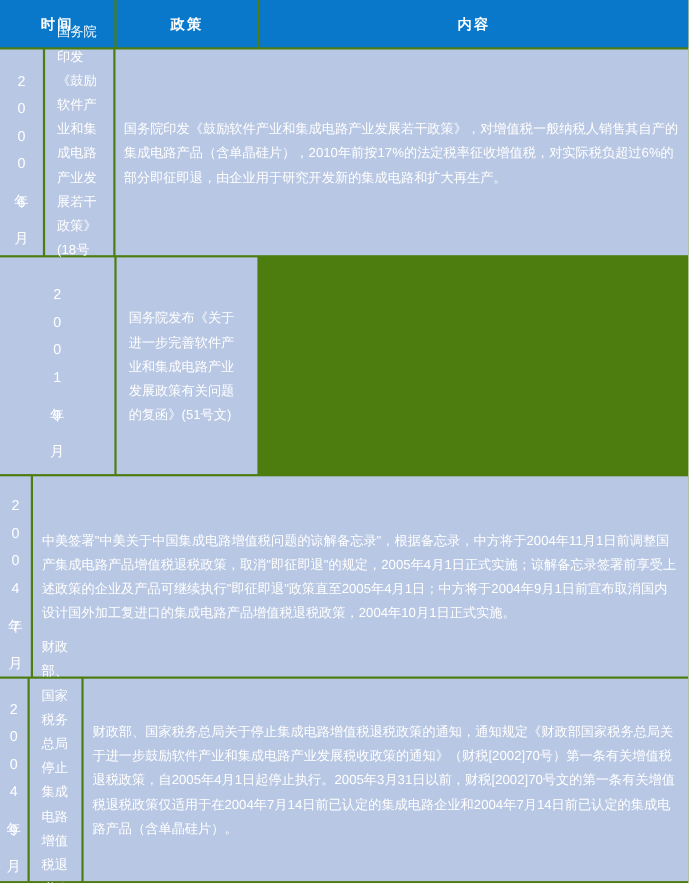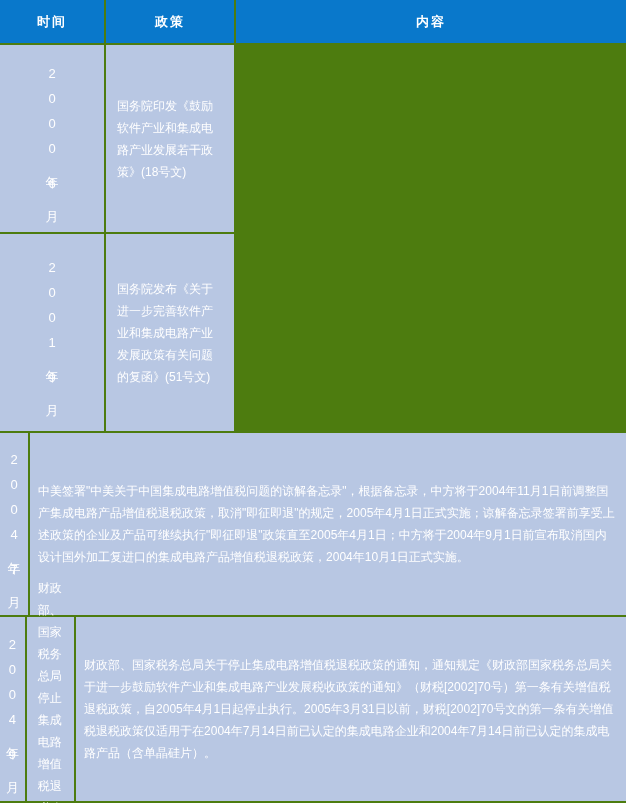--- a/index.html
+++ b/index.html
@@ -78,20 +78,23 @@
     <div class="cell col-content">内容</div>
   </div>
 
   <div class="row body-row row-1">
     <div class="cell col-time">
       <span class="vtext">2000年6月</span>
     </div>
     <div class="cell col-policy">
       <div>国务院印发《鼓励软件产业和集成电路产业发展若干政策》(18号文)</div>
     </div>
+    <div class="cell col-content">
+      <div>国务院印发《鼓励软件产业和集成电路产业发展若干政策》，对增值税一般纳税人销售其自产的集成电路产品（含单晶硅片），2010年前按17%的法定税率征收增值税，对实际税负超过6%的部分即征即退，由企业用于研究开发新的集成电路和扩大再生产。</div>
+    </div>
   </div>
 
   <div class="row body-row row-2">
     <div class="cell col-time">
       <span class="vtext">2001年9月</span>
     </div>
     <div class="cell col-policy">
       <div>国务院发布《关于进一步完善软件产业和集成电路产业发展政策有关问题的复函》(51号文)</div>
     </div>
   </div>

